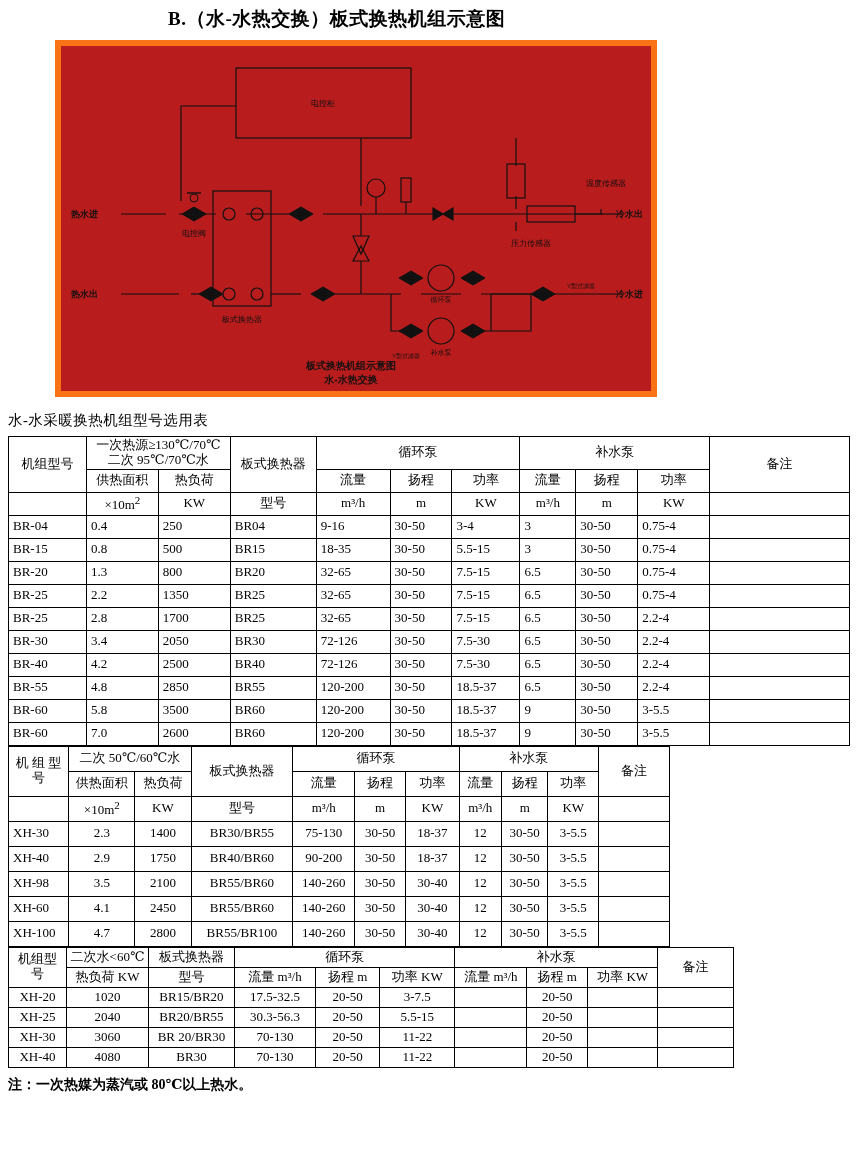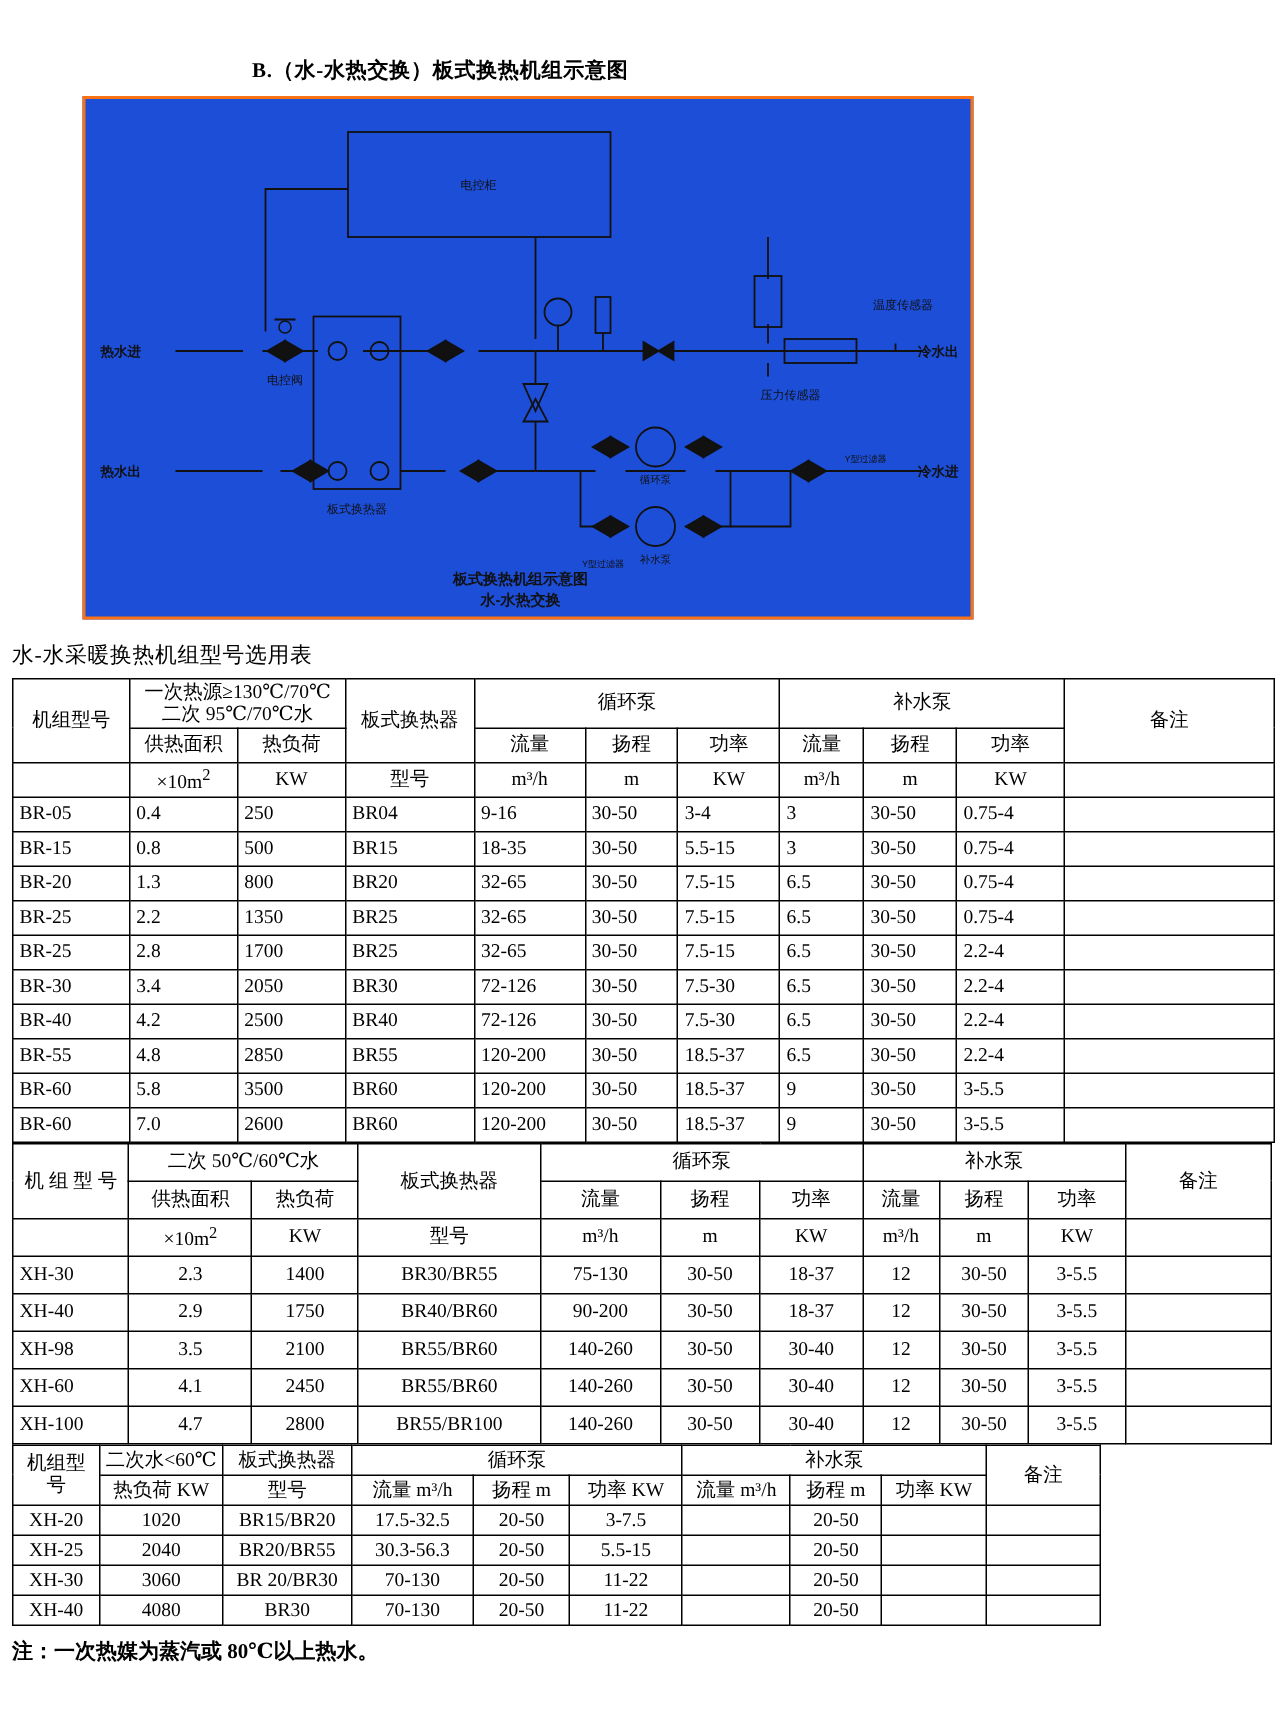--- a/index.html
+++ b/index.html
@@ -6,35 +6,34 @@
   body{
     width:858px;
     background:#ffffff;
     font-family:"Liberation Serif","DejaVu Serif",serif;
     color:#000;
     -webkit-font-smoothing:none;
   }
   .page{position:relative;width:858px;min-height:1150px;}
 
   .title{
-    font-size:14px;
+    font-size:19px;
     font-weight:bold;
     padding:6px 0 6px 168px;
     letter-spacing:0.5px;
-    margin-top:32px;
   }
 
   
   .diagram-wrap{
     margin:2px 0 0 55px;
     width:590px;
     height:345px;
-    border:2px solid #f97316;
+    border:6px solid #f97316;
     position:relative;
-    background:#1d4ed8;
+    background:#b91c1c;
   }
   .diagram-wrap svg{display:block;}
 
   
   h2.sect{
     font-size:14.5px;
     font-weight:normal;
     margin:14px 0 6px 8px;
     letter-spacing:.5px;
   }
@@ -49,21 +48,21 @@
     border:1px solid #000;
     font-weight:normal;
     text-align:center;
     vertical-align:middle;
     padding:1px 3px;
     font-size:13px;
     line-height:1.15;
   }
   table.t td.l{text-align:left;padding-left:4px;}
   .t1{width:842px;}
-  .t2{width:840px;}
+  .t2{width:662px;}
   .t3{width:726px;}
   .t1 td{height:20px;}
   .t2 td{height:22px;}
   .t3 td{height:17px;font-size:12px;}
   .sub{font-size:11px;vertical-align:super;}
   .two-line{line-height:1.25;margin-left:10px;}
   .note{
     font-size:14px;
     font-weight:bold;
     margin:8px 0 6px 8px;
@@ -242,21 +241,21 @@
       <td>m</td>
       <td>KW</td>
       <td>m³/h</td>
       <td>m</td>
       <td>KW</td>
       <td></td>
     </tr>
     </tbody>
       <tbody id="t1body">
         <tr>
-          <td class="l">BR-05</td>
+          <td class="l">BR-04</td>
           <td class="l">0.4</td>
           <td class="l">250</td>
           <td class="l">BR04</td>
           <td class="l">9-16</td>
           <td class="l">30-50</td>
           <td class="l">3-4</td>
           <td class="l">3</td>
           <td class="l">30-50</td>
           <td class="l">0.75-4</td>
           <td></td>

